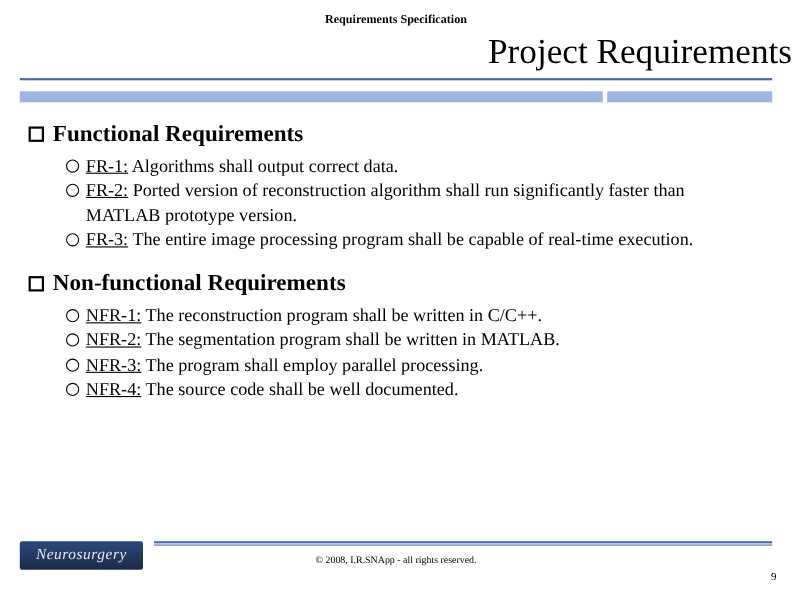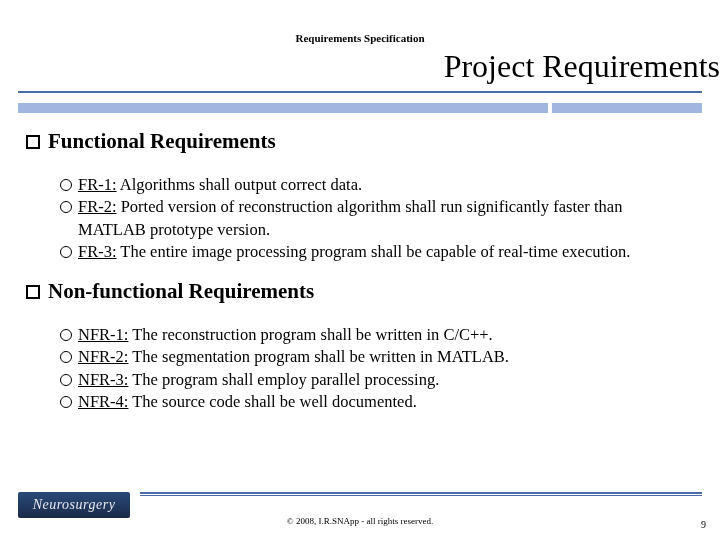--- a/index.html
+++ b/index.html
@@ -5,21 +5,21 @@
   * { margin: 0; padding: 0; box-sizing: border-box; }
   body {
     width: 720px;
     height: 540px;
     background: #ffffff;
     font-family: Georgia, 'Times New Roman', serif;
     position: relative;
     overflow: hidden;
   }
   .header-region {
-    padding-top: 32px;
+    padding-top: 12px;
   }
   .subtitle {
     text-align: center;
     font-size: 11px;
     font-weight: bold;
     font-family: Georgia, serif;
     color: #000;
   }
   .title {
     text-align: right;
@@ -64,21 +64,21 @@
   }
   .section-heading .square {
     display: inline-block;
     width: 14px;
     height: 14px;
     border: 2px solid #000;
     margin-right: 8px;
   }
   .req-list {
     padding-left: 34px;
-    margin-top: 20px;
+    margin-top: 6px;
   }
   .req-item {
     font-size: 16.5px;
     font-family: Georgia, serif;
     line-height: 1.35;
     display: flex;
   }
   .req-item .circle {
     display: inline-block;
     width: 12px;
@@ -128,21 +128,21 @@
     color: #e8e8f0;
     font-family: 'Times New Roman', serif;
     font-style: italic;
     font-size: 14px;
     letter-spacing: 0.5px;
   }
   .copyright {
     text-align: center;
     font-size: 9px;
     font-family: Georgia, serif;
-    margin-top: 20px;
+    margin-top: 8px;
     color: #000;
   }
   .page-num {
     position: absolute;
     right: 14px;
     bottom: 10px;
     font-size: 10px;
     font-family: Georgia, serif;
   }
 </style>

